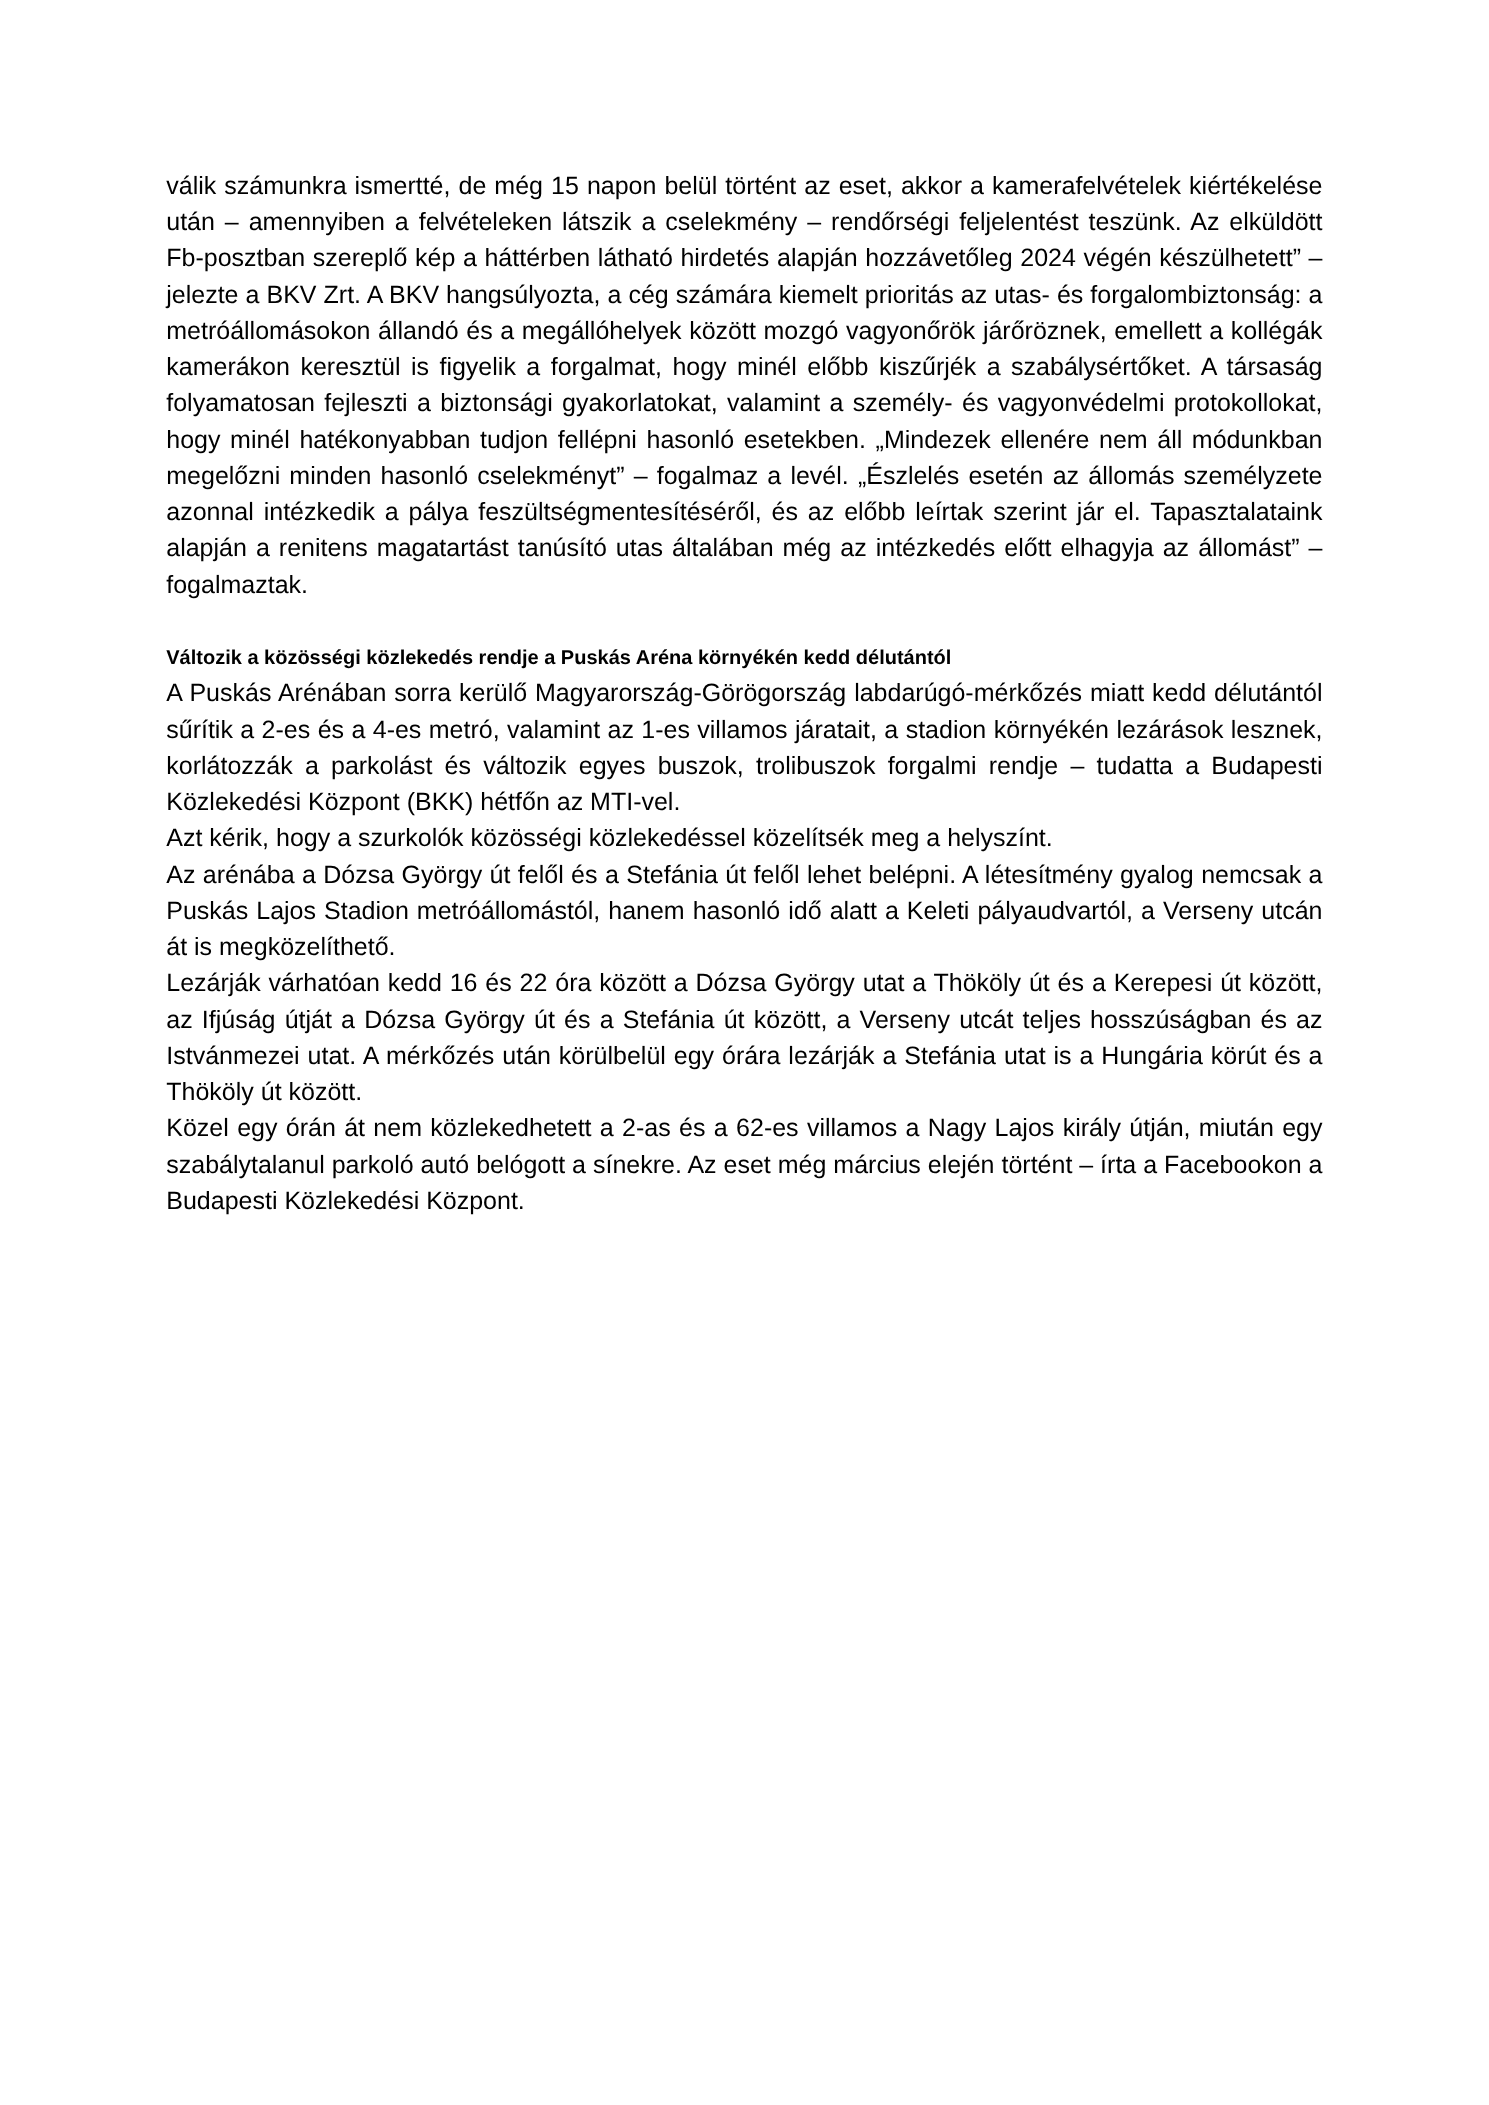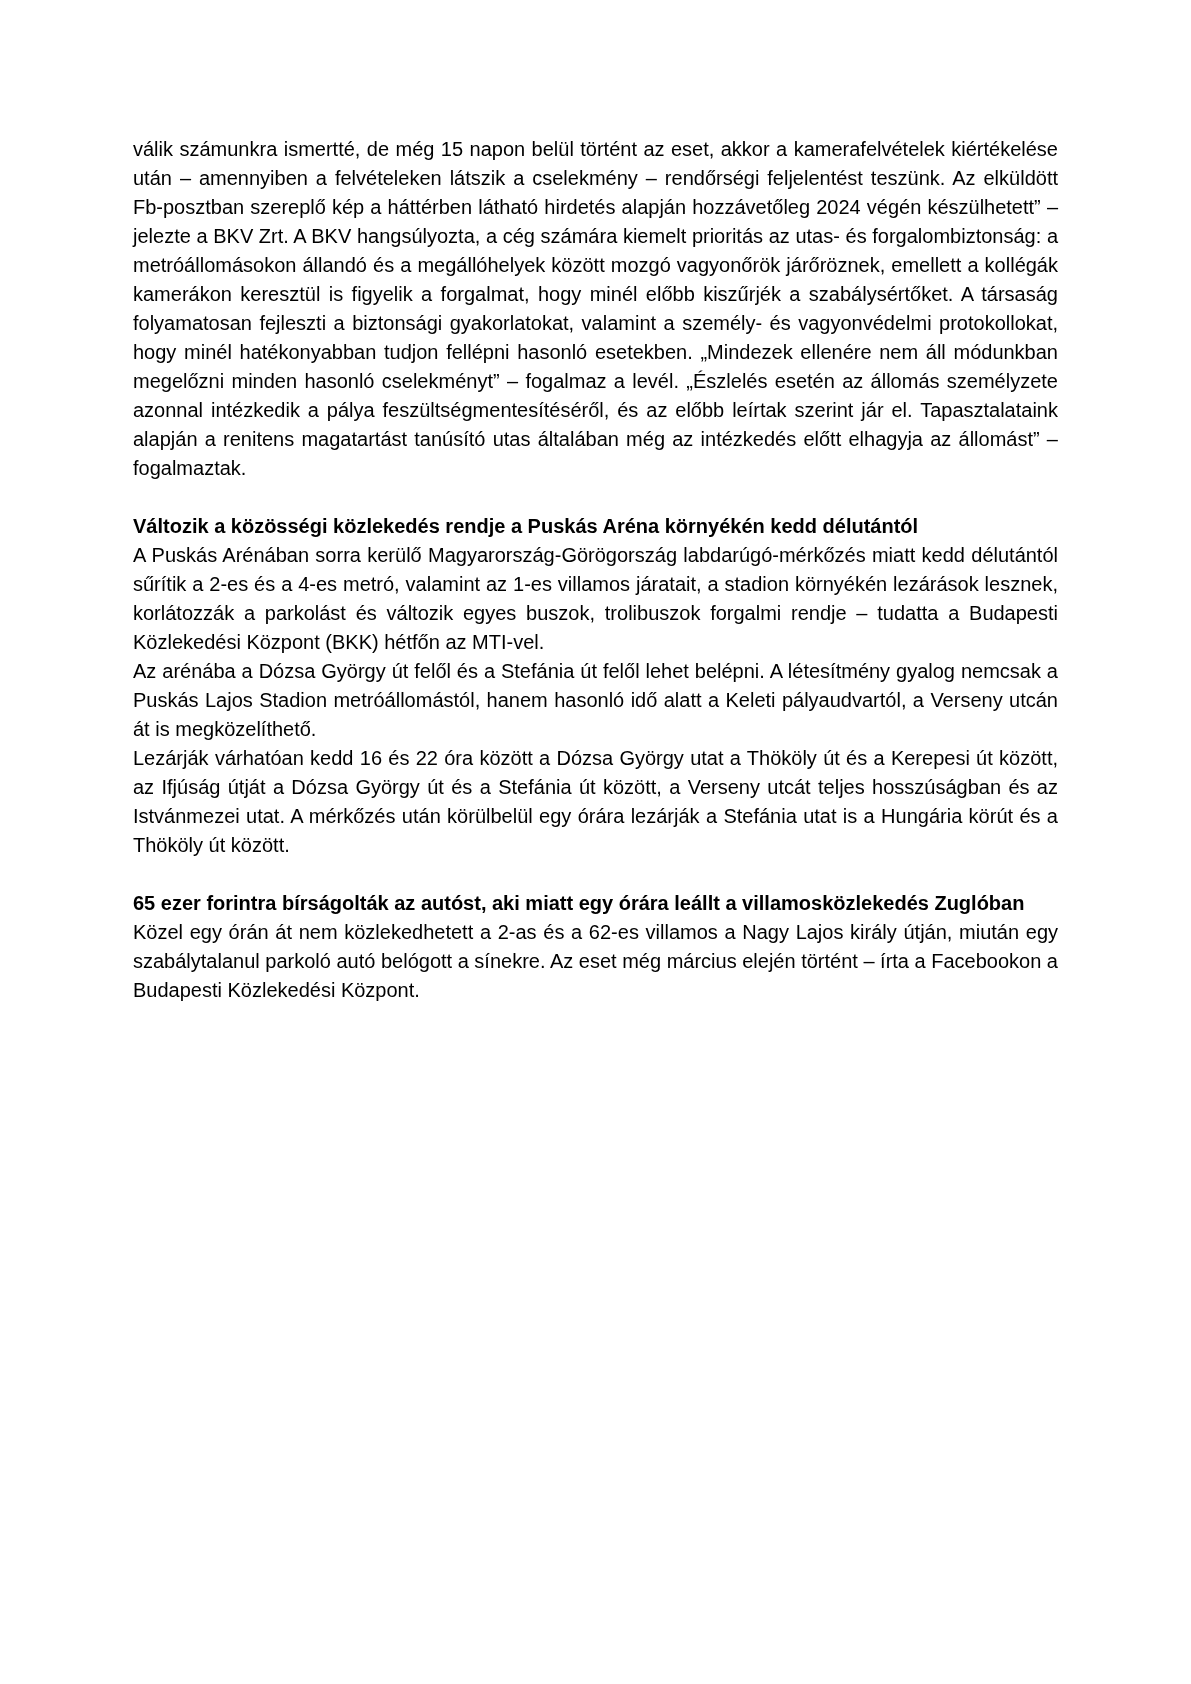--- a/index.html
+++ b/index.html
@@ -21,39 +21,39 @@
     padding: 135px 133px 120px 133px;
     overflow: hidden;
   }
   .para {
     margin: 0;
     text-align: justify;
     text-justify: inter-word;
   }
   .heading {
     margin: 29px 0 0 0;
-    font-size: 20px;
+    font-size: 16px;
     line-height: 29px;
     font-weight: 700;
     text-align: justify;
     text-justify: inter-word;
   }
 </style>
 </head>
 <body>
 
 <div class="page">
   <p class="para">válik számunkra ismertté, de még 15 napon belül történt az eset, akkor a kamerafelvételek kiértékelése után – amennyiben a felvételeken látszik a cselekmény – rendőrségi feljelentést teszünk. Az elküldött Fb-posztban szereplő kép a háttérben látható hirdetés alapján hozzávetőleg 2024 végén készülhetett” – jelezte a BKV Zrt. A BKV hangsúlyozta, a cég számára kiemelt prioritás az utas- és forgalombiztonság: a metróállomásokon állandó és a megállóhelyek között mozgó vagyonőrök járőröznek, emellett a kollégák kamerákon keresztül is figyelik a forgalmat, hogy minél előbb kiszűrjék a szabálysértőket. A társaság folyamatosan fejleszti a biztonsági gyakorlatokat, valamint a személy- és vagyonvédelmi protokollokat, hogy minél hatékonyabban tudjon fellépni hasonló esetekben. „Mindezek ellenére nem áll módunkban megelőzni minden hasonló cselekményt” – fogalmaz a levél. „Észlelés esetén az állomás személyzete azonnal intézkedik a pálya feszültségmentesítéséről, és az előbb leírtak szerint jár el. Tapasztalataink alapján a renitens magatartást tanúsító utas általában még az intézkedés előtt elhagyja az állomást” – fogalmaztak.</p>
 
   <h2 class="heading">Változik a közösségi közlekedés rendje a Puskás Aréna környékén kedd délutántól</h2>
 
   <p class="para">A Puskás Arénában sorra kerülő Magyarország-Görögország labdarúgó-mérkőzés miatt kedd délutántól sűrítik a 2-es és a 4-es metró, valamint az 1-es villamos járatait, a stadion környékén lezárások lesznek, korlátozzák a parkolást és változik egyes buszok, trolibuszok forgalmi rendje – tudatta a Budapesti Közlekedési Központ (BKK) hétfőn az MTI-vel.</p>
 
+  <p class="para">Azt kérik, hogy a szurkolók közösségi közlekedéssel közelítsék meg a helyszínt.</p>
 
   <p class="para">Az arénába a Dózsa György út felől és a Stefánia út felől lehet belépni. A létesítmény gyalog nemcsak a Puskás Lajos Stadion metróállomástól, hanem hasonló idő alatt a Keleti pályaudvartól, a Verseny utcán át is megközelíthető.</p>
 
   <p class="para">Lezárják várhatóan kedd 16 és 22 óra között a Dózsa György utat a Thököly út és a Kerepesi út között, az Ifjúság útját a Dózsa György út és a Stefánia út között, a Verseny utcát teljes hosszúságban és az Istvánmezei utat. A mérkőzés után körülbelül egy órára lezárják a Stefánia utat is a Hungária körút és a Thököly út között.</p>
 
 
-  <h2 class="heading">65 ezer forintra bírságolták az autóst, aki miatt egy órára leállt a villamosközlekedés Zuglóban</h2>
 
   <p class="para">Közel egy órán át nem közlekedhetett a 2-as és a 62-es villamos a Nagy Lajos király útján, miután egy szabálytalanul parkoló autó belógott a sínekre. Az eset még március elején történt – írta a Facebookon a Budapesti Közlekedési Központ.</p>
 </div>
 
 </body></html>

